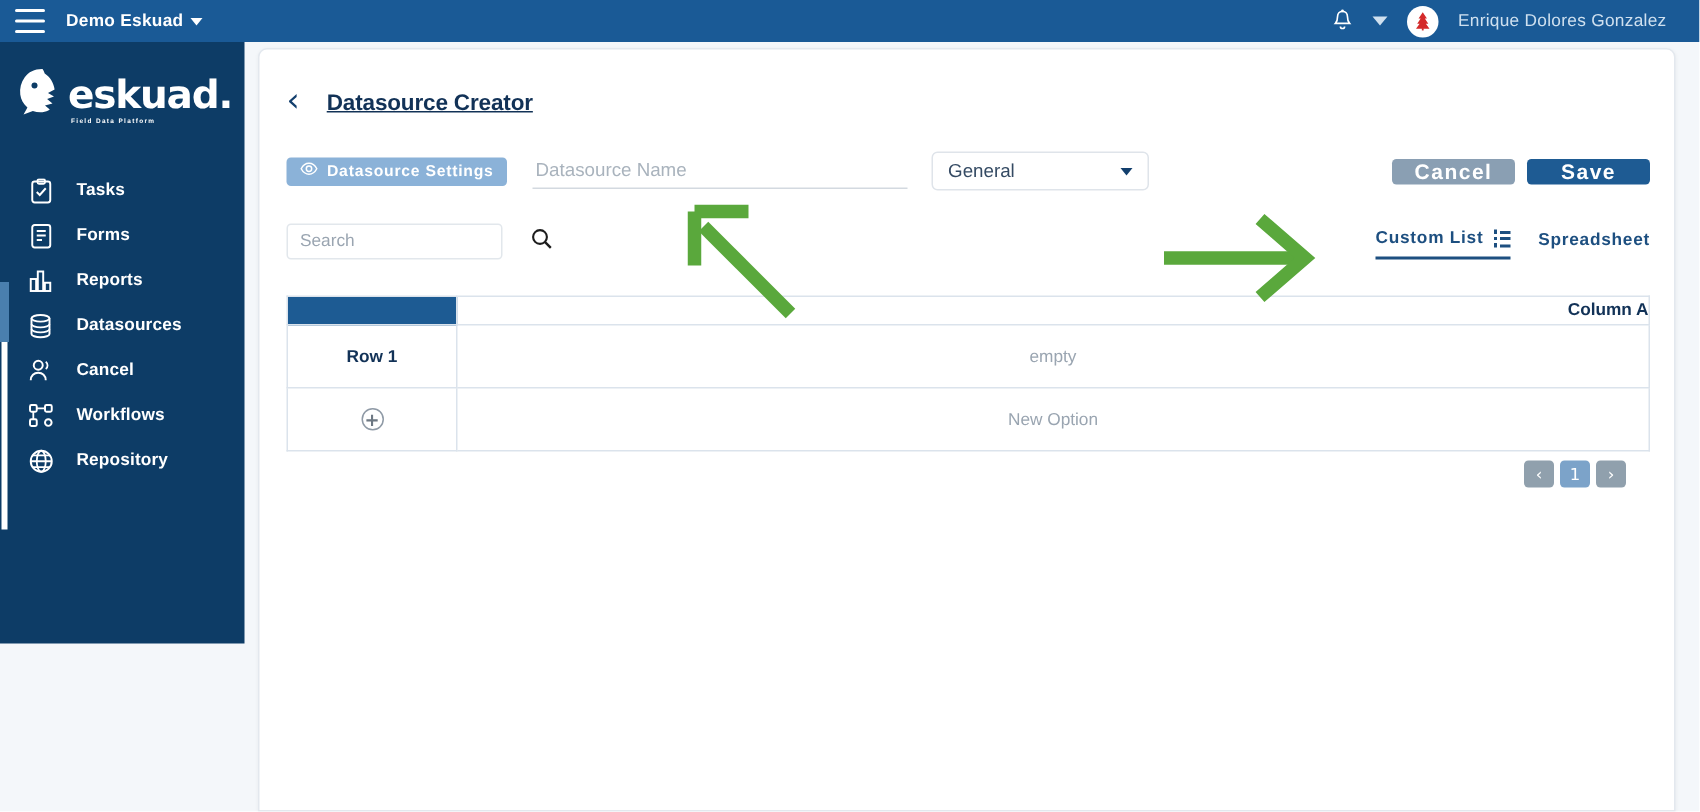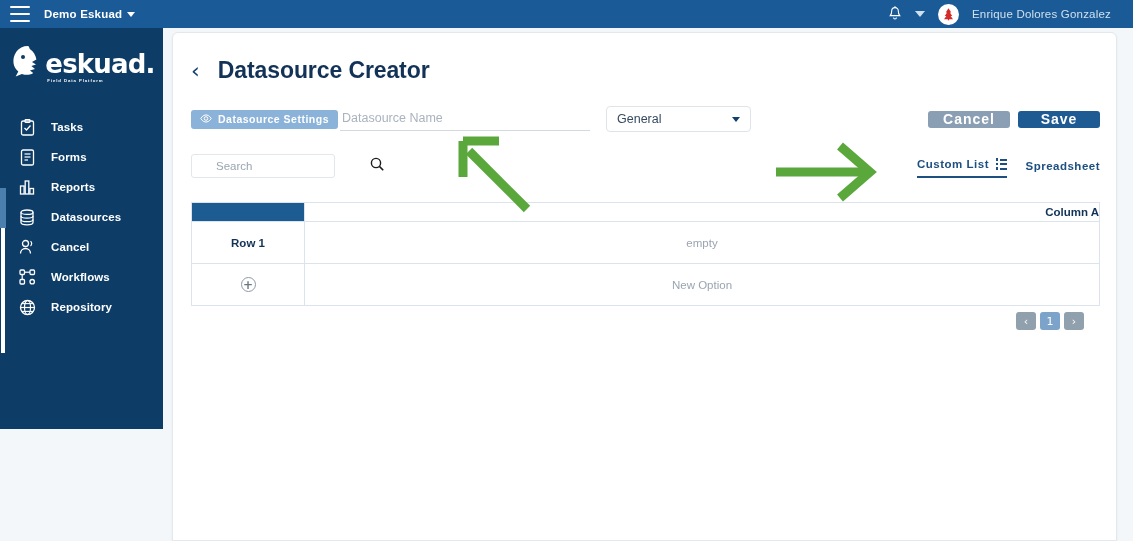--- a/index.html
+++ b/index.html
@@ -63,52 +63,52 @@
   
   .panel {
     position: absolute; left: 172px; top: 32px; width: 945px; height: 509px;
     background: #fff; border: 1px solid #e3e8ee;
     border-top-left-radius: 6px; border-top-right-radius: 6px;
     box-shadow: 0 1px 3px rgba(0,0,0,.05);
   }
   .page-head { display: flex; align-items: center; gap: 18px; padding: 24px 0 0 18px; }
   .back-arrow { font-size: 22px; color: #123f6d; cursor: pointer; line-height: 1;
     font-family: "DejaVu Sans", sans-serif; }
-  .page-title { font-size: 23px; font-weight: bold; color: #123257; letter-spacing: -.1px; }
+  .page-title { font-size: 15px; font-weight: bold; color: #123257; letter-spacing: -.1px; text-decoration: underline; }
 
   
   .toolbar { display: flex; align-items: center; padding: 22px 0 0 18px; }
   .ds-settings-btn { background: #8bb2d8; color: #fff; font-size: 10.5px;
     font-weight: bold; letter-spacing: .5px; border-radius: 3px; height: 19px;
     display: flex; align-items: center; gap: 6px; padding: 0 9px; cursor: pointer; }
-  .ds-name-input { margin-left: 2px; width: 250px; border: none;
+  .ds-name-input { margin-left: 17px; width: 250px; border: none;
     border-bottom: 1px solid #d3d9e0; font-size: 12.5px; color: #14532d;
     padding: 3px 2px 5px 2px; outline: none; background: transparent;
     font-family: "Liberation Sans", sans-serif; }
   .ds-name-input::placeholder { color: #a9b3bd; }
   .select-box { margin-left: 16px; width: 145px; height: 26px; border: 1px solid #dfe4ea;
     border-radius: 4px; display: flex; align-items: center; justify-content: space-between;
     padding: 0 10px; font-size: 12.5px; color: #344a63; cursor: pointer; background: #fff; }
   .select-caret { width: 0; height: 0; border-left: 4.5px solid transparent;
     border-right: 4.5px solid transparent; border-top: 5.5px solid #123f6d; }
   .action-btns { margin-left: auto; margin-right: 16px; display: flex; gap: 8px; }
   .btn { width: 82px; height: 17px; border-radius: 3px; display: flex;
     align-items: center; justify-content: center; font-size: 14px; font-weight: bold;
     letter-spacing: 1px; color: #fff; cursor: pointer; border: none; }
   .btn-cancel { background: #8a9fb3; }
   .btn-save { background: #1e5b93; }
 
   
   .row2 { display: flex; align-items: flex-end; padding: 22px 0 0 18px; }
   .search-box { width: 144px; height: 24px; border: 1px solid #e2e7ec; border-radius: 3px;
-    display: flex; align-items: center; padding: 0 24px; background: #fff; }
+    display: flex; align-items: center; padding: 0 8px; background: #fff; }
   .search-box input { border: none; outline: none; flex: 1; font-size: 11.5px;
     color: #42505e; font-family: "Liberation Sans", sans-serif; background: transparent; }
   .search-box input::placeholder { color: #9aa5b1; }
-  .tabs { margin-left: auto; margin-right: 16px; display: flex; align-items: flex-end; gap: 18px; }
+  .tabs { margin-left: auto; margin-right: 16px; display: flex; align-items: center; gap: 18px; }
   .tab { font-size: 11.5px; font-weight: bold; color: #1d4f80; letter-spacing: .5px;
     padding-bottom: 6px; display: flex; align-items: center; gap: 7px; cursor: pointer; }
   .tab.active { border-bottom: 2.5px solid #1d4f80; }
   .list-icon { display: flex; flex-direction: column; gap: 2px; }
   .list-icon .ln { display: flex; align-items: center; gap: 2px; }
   .list-icon .sq { width: 2.5px; height: 2.5px; background: #1d4f80; }
   .list-icon .bar { width: 7px; height: 2px; background: #1d4f80; }
 
   
   .table-wrap { padding: 24px 16px 0 18px; }

